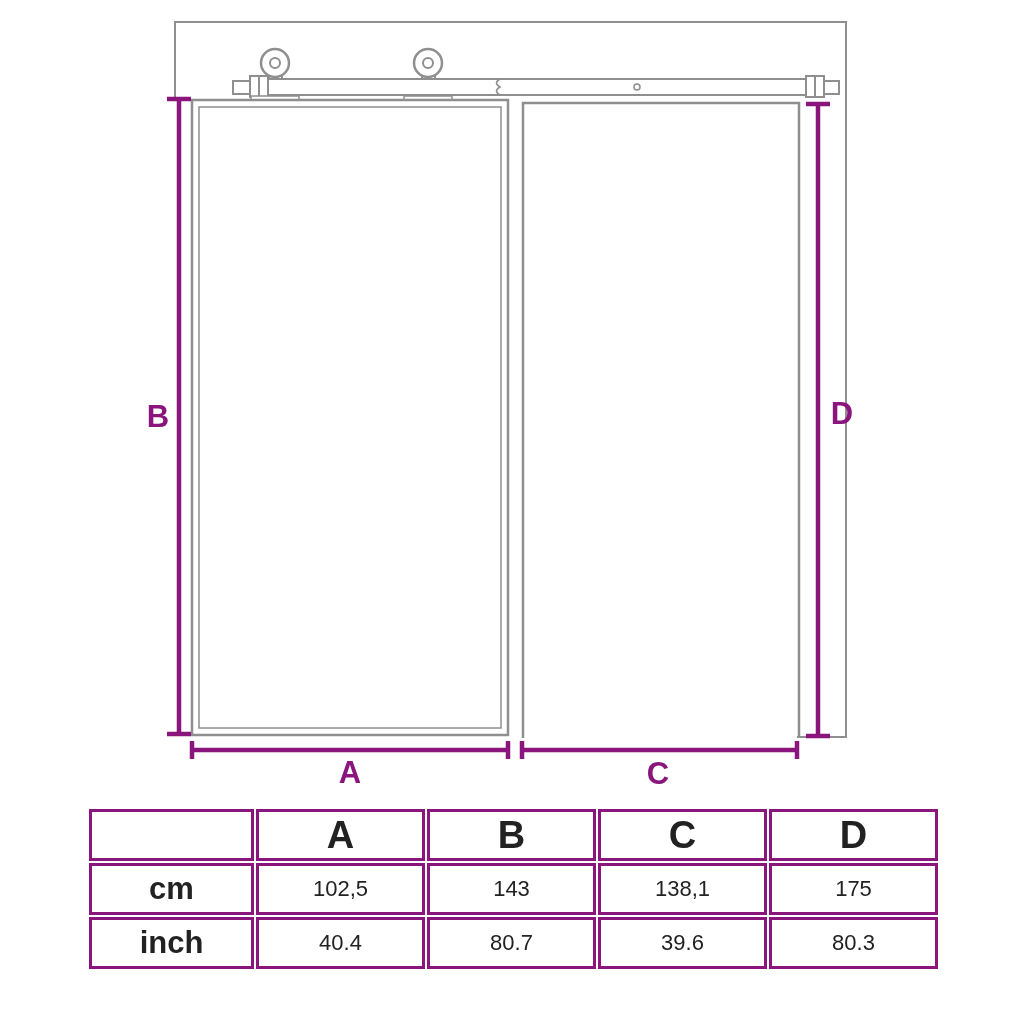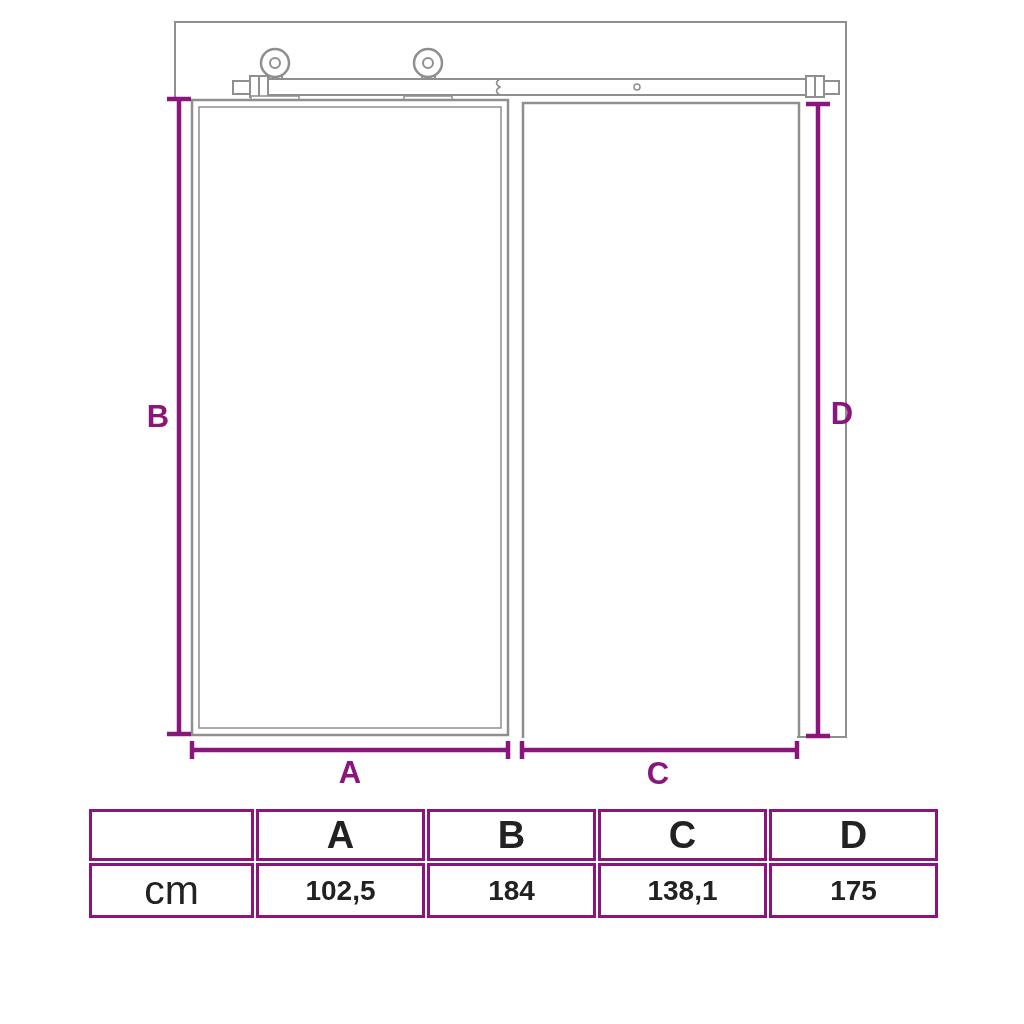--- a/index.html
+++ b/index.html
@@ -17,22 +17,22 @@
     position:absolute;left:87px;top:807px;width:843px;
     border-collapse:separate;border-spacing:2px;
     table-layout:fixed;background:#ffffff;
   }
   .dim-table td{
     border:3px solid #8A157C;background:#ffffff;
     text-align:center;vertical-align:middle;
     height:52px;color:#222222;box-sizing:border-box;
   }
   .dim-table .col-head{font-size:38px;font-weight:bold;line-height:1;}
-  .dim-table .row-head{font-size:41px;font-weight:normal;}
-  .dim-table .val{font-size:28px;font-weight:bold;}
+  .dim-table .row-head{font-size:31px;font-weight:bold;}
+  .dim-table .val{font-size:22px;font-weight:normal;}
 </style>
 </head>
 <body>
 
 <div class="canvas">
 
   <div class="diagram-wrap">
     <svg width="1024" height="800" viewBox="0 0 1024 800">
 
       <path d="M175 99 L175 22 L846 22 L846 737 L797 737" fill="none" stroke="#8f8f8f" stroke-width="2"></path>
@@ -104,20 +104,27 @@
         <tr>
       <td class="row-head"></td>
       <td class="col-head">A</td>
       <td class="col-head">B</td>
       <td class="col-head">C</td>
       <td class="col-head">D</td>
     </tr>
     <tr>
       <td class="row-head">cm</td>
       <td class="val">102,5</td>
-      <td class="val">184</td>
+      <td class="val">143</td>
       <td class="val">138,1</td>
       <td class="val">175</td>
+    </tr>
+    <tr>
+      <td class="row-head">inch</td>
+      <td class="val">40.4</td>
+      <td class="val">80.7</td>
+      <td class="val">39.6</td>
+      <td class="val">80.3</td>
     </tr>
   </tbody>
     </table>
 
 </div>
 
 </body></html>

